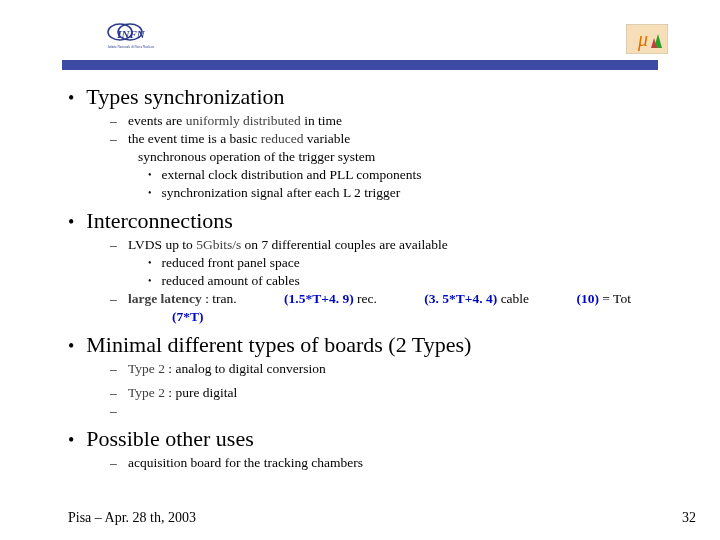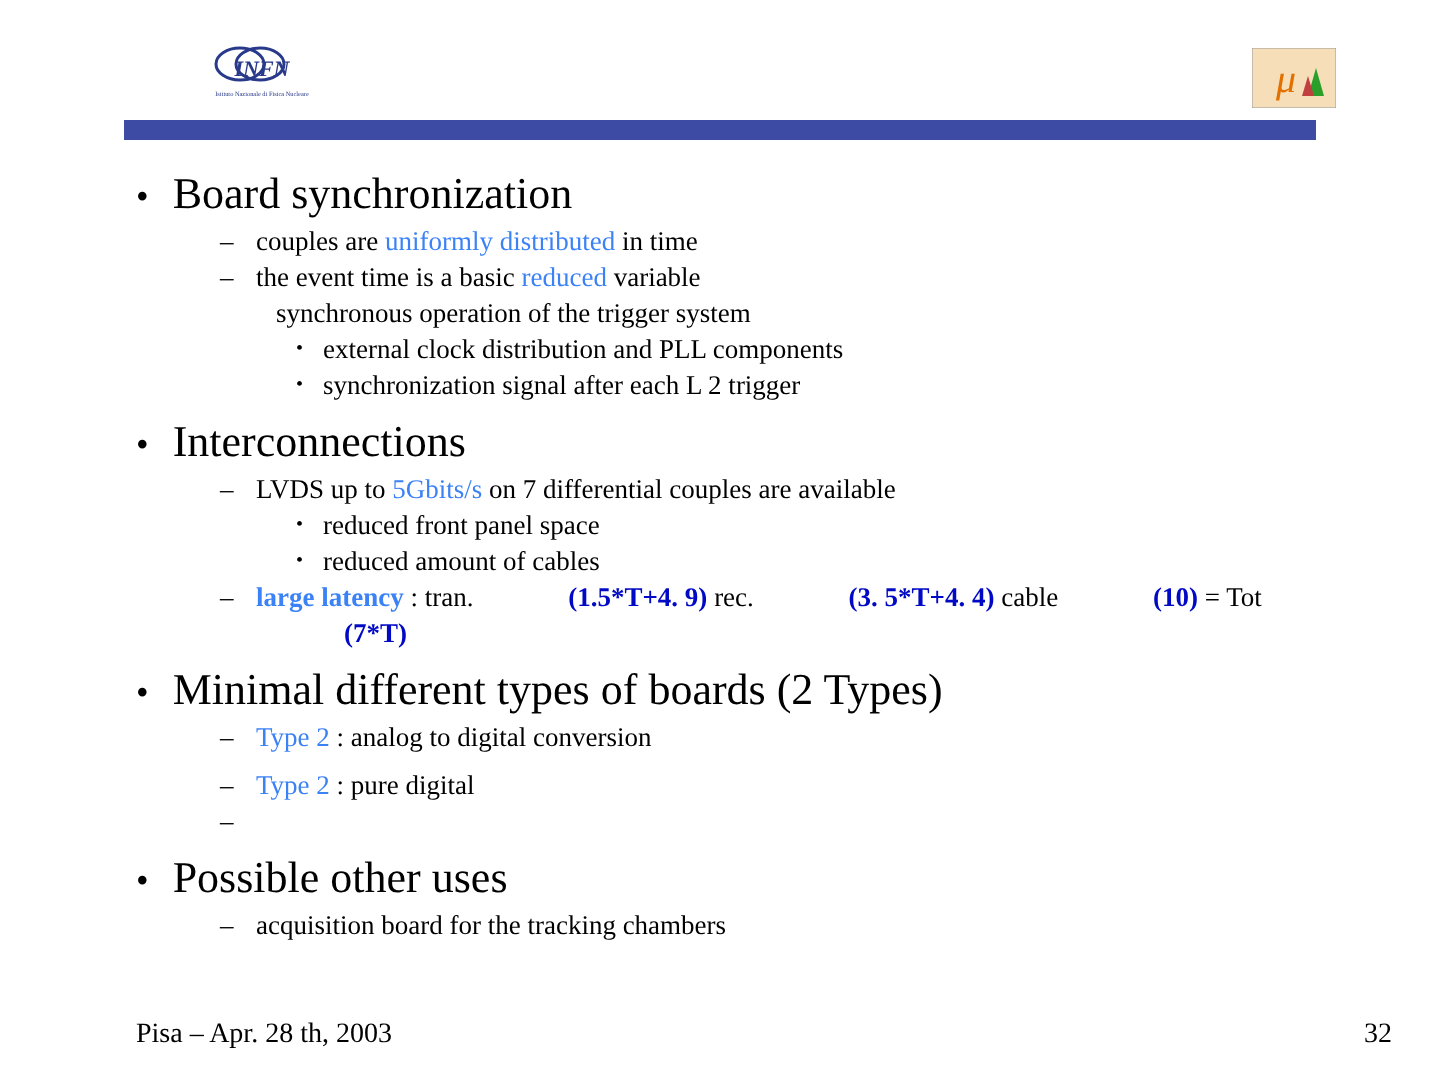--- a/index.html
+++ b/index.html
@@ -85,21 +85,21 @@
     align-items: flex-start;
     font-size: 13.5px;
     line-height: 18px;
   }
   .sub-sub-item .disc {
     color: #000;
     margin-right: 10px;
     font-size: 10px;
     line-height: 18px;
   }
-  .red { color: #3b82f6; }
+  .red { color: #404040; }
   .blue { color: #0009c4; margin-left: 44px; }
   .footer {
     position: absolute;
     bottom: 14px;
     left: 68px;
     right: 24px;
     display: flex;
     justify-content: space-between;
     font-size: 14px;
     font-family: "Times New Roman", serif;
@@ -126,27 +126,27 @@
       <polygon points="25,24 28,14 31,24" fill="#c04040"></polygon>
     </svg>
   </div>
   <div class="blue-bar"></div>
 </div>
 
 <div class="content">
 
   <div class="main-bullet">
     <span class="dot">•</span>
-    <span class="heading">Board synchronization</span>
-  </div>
-  <div class="sub-block">
-    <div class="sub-item">
-      <span class="dash">–</span>
-      <span>
-        <span>couples are </span><span class="red">uniformly distributed</span><span> in time</span>
+    <span class="heading">Types synchronization</span>
+  </div>
+  <div class="sub-block">
+    <div class="sub-item">
+      <span class="dash">–</span>
+      <span>
+        <span>events are </span><span class="red">uniformly distributed</span><span> in time</span>
       </span>
     </div>
     <div class="sub-item">
       <span class="dash">–</span>
       <span>
         <span>the event time is a basic </span><span class="red">reduced</span><span> variable</span>
       </span>
     </div>
     <div class="sub-item" style="margin-left:28px;align-items:center;">
       <span>synchronous operation of the trigger system</span>

